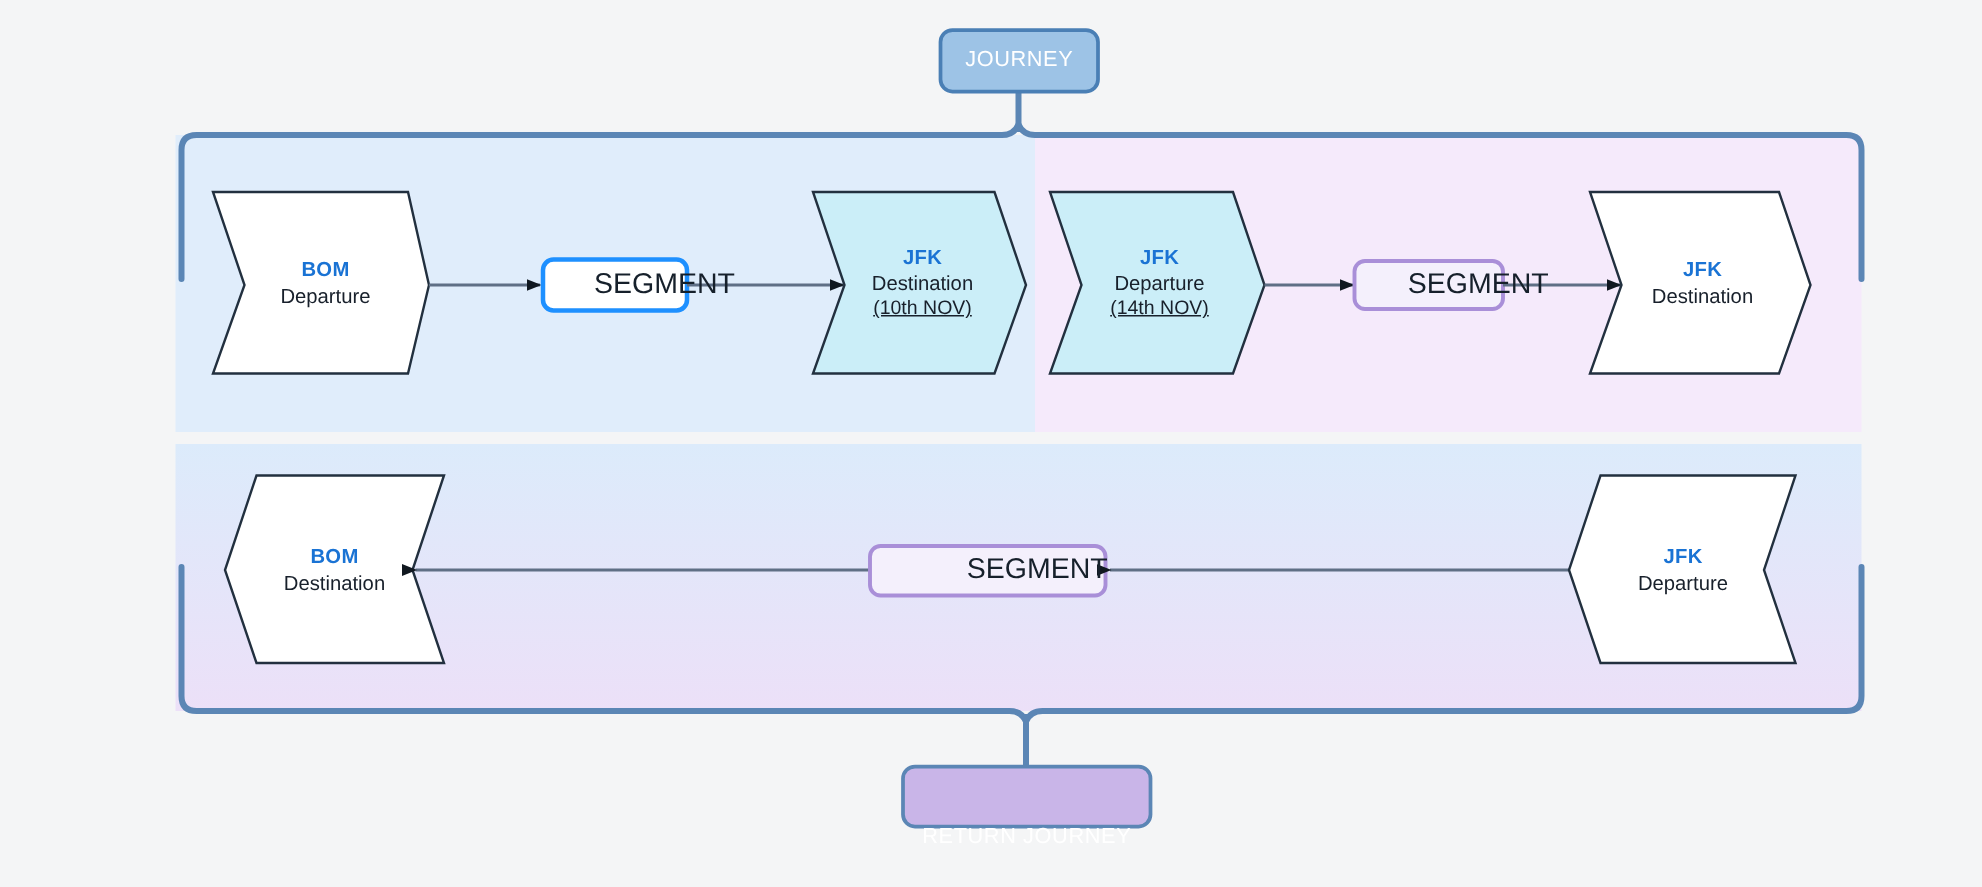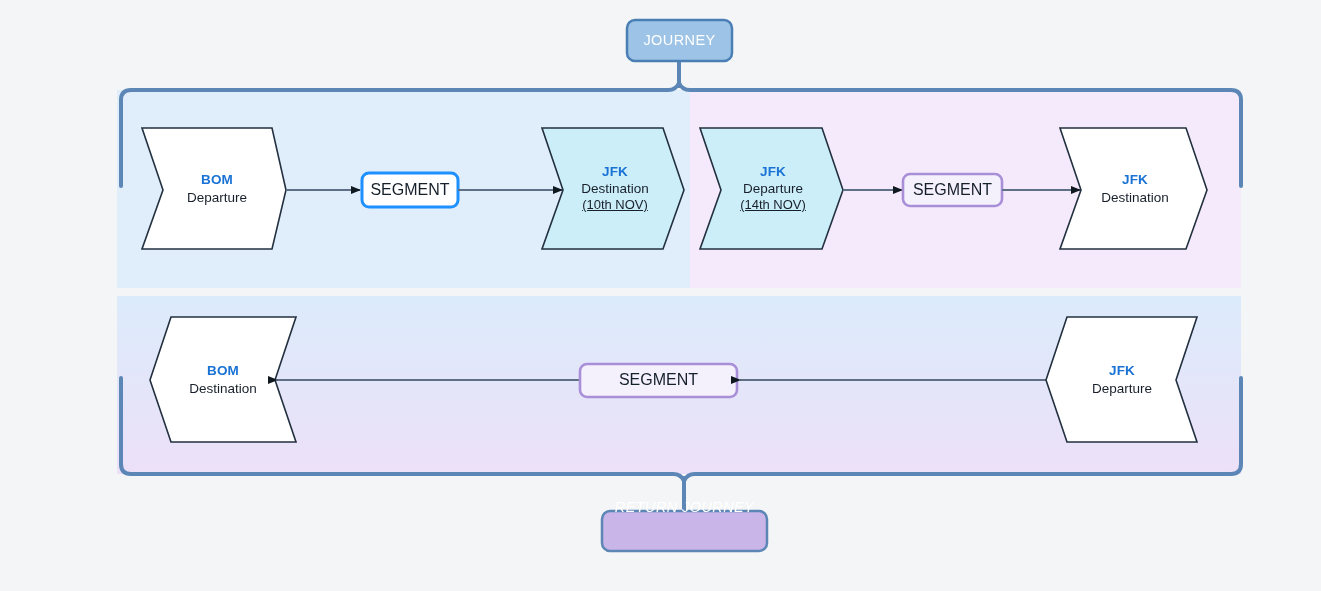--- a/index.html
+++ b/index.html
@@ -19,21 +19,21 @@
     display:flex;align-items:center;justify-content:center;
     text-align:center;
     line-height:1.28;
     pointer-events:none;
   }
   .node-text{flex-direction:column;}
   .code{font-weight:bold;color:#1a73d4;font-size:13.5px;letter-spacing:.2px;}
   .role{color:#18202b;font-size:13.5px;}
   .date{color:#18202b;font-size:13px;text-decoration:underline;}
 
-  .seg-text{font-size:16px;color:#16202b;}
+  .seg-text{font-size:19px;color:#16202b;margin-left:33px;}
 
   .chip-text{
     font-size:14.5px;color:#ffffff;font-weight:500;letter-spacing:.4px;
   }
 </style>
 </head>
 <body>
 
 <div id="stage">
 
@@ -102,21 +102,21 @@
 
     <rect x="580" y="364" width="157" height="33" rx="7" ry="7" fill="#f4f0fc" stroke="#a98fd8" stroke-width="2.6"></rect>
 
     <line x1="1046" y1="380" x2="740" y2="380" stroke="#5f6f85" stroke-width="2" marker-end="url(#arrowHeadL)"></line>
 
     <path d="M1067,317 L1197,317 L1176,380 L1197,442 L1067,442 L1046,380 Z" fill="#ffffff" stroke="#22303f" stroke-width="1.6"></path>
   </svg>
 
   <div class="lbl chip-text" style="left:627px;top:20px;width:105px;height:41px;">JOURNEY</div>
 
-  <div class="lbl chip-text" style="left:602px;top:487px;width:165px;height:40px;font-style:italic;">RETURN JOURNEY</div>
+  <div class="lbl chip-text" style="left:602px;top:538px;width:165px;height:40px;">RETURN JOURNEY</div>
 
   <div class="lbl node-text" style="left:152px;top:128px;width:130px;height:121px;">
     <span class="code">BOM</span>
     <span class="role">Departure</span>
   </div>
 
   <div class="lbl seg-text" style="left:362px;top:173px;width:96px;height:34px;">SEGMENT</div>
 
   <div class="lbl node-text" style="left:555px;top:128px;width:120px;height:121px;">
     <span class="code">JFK</span>

